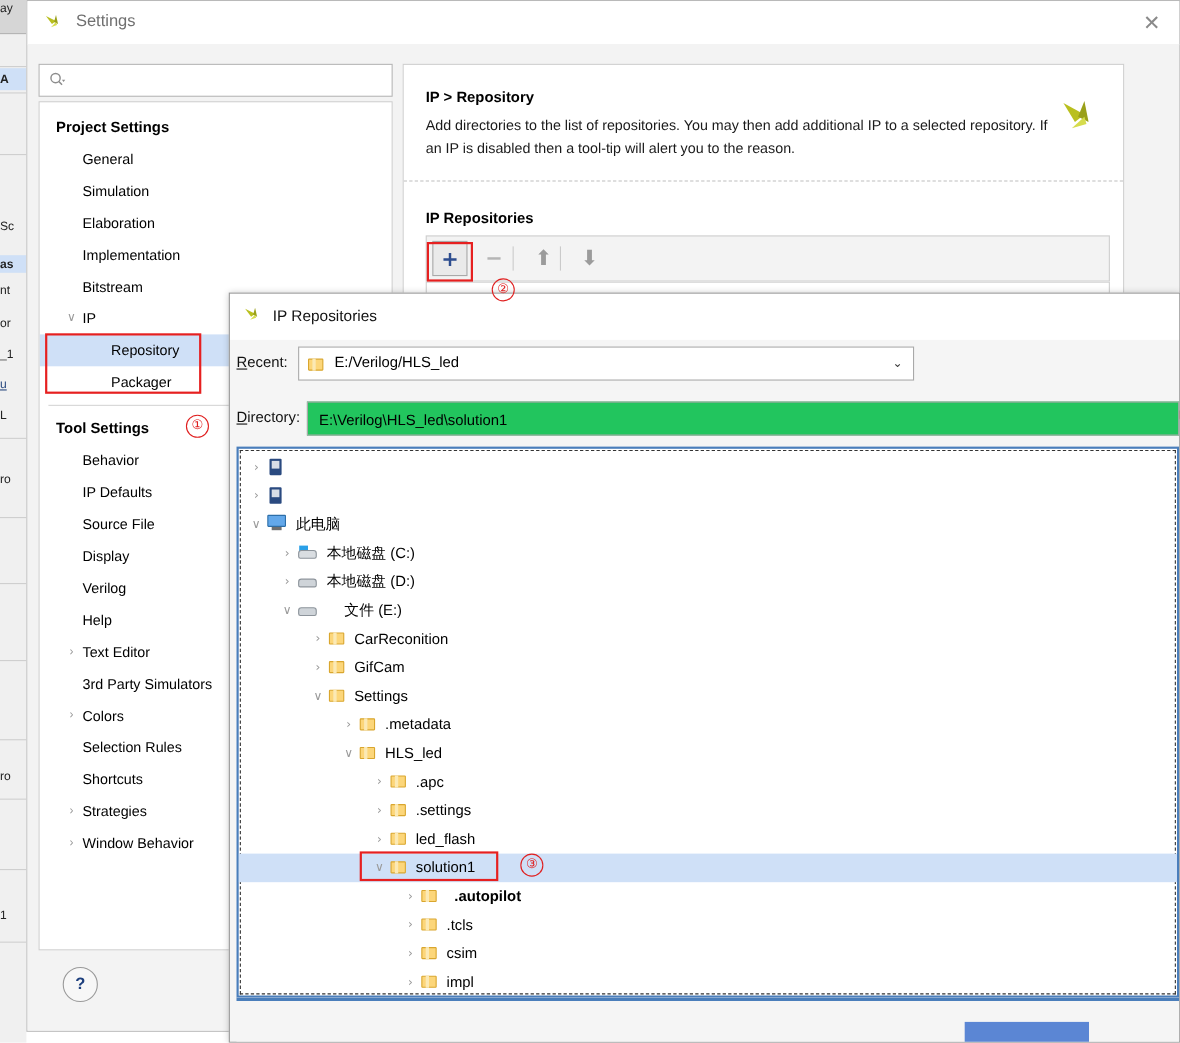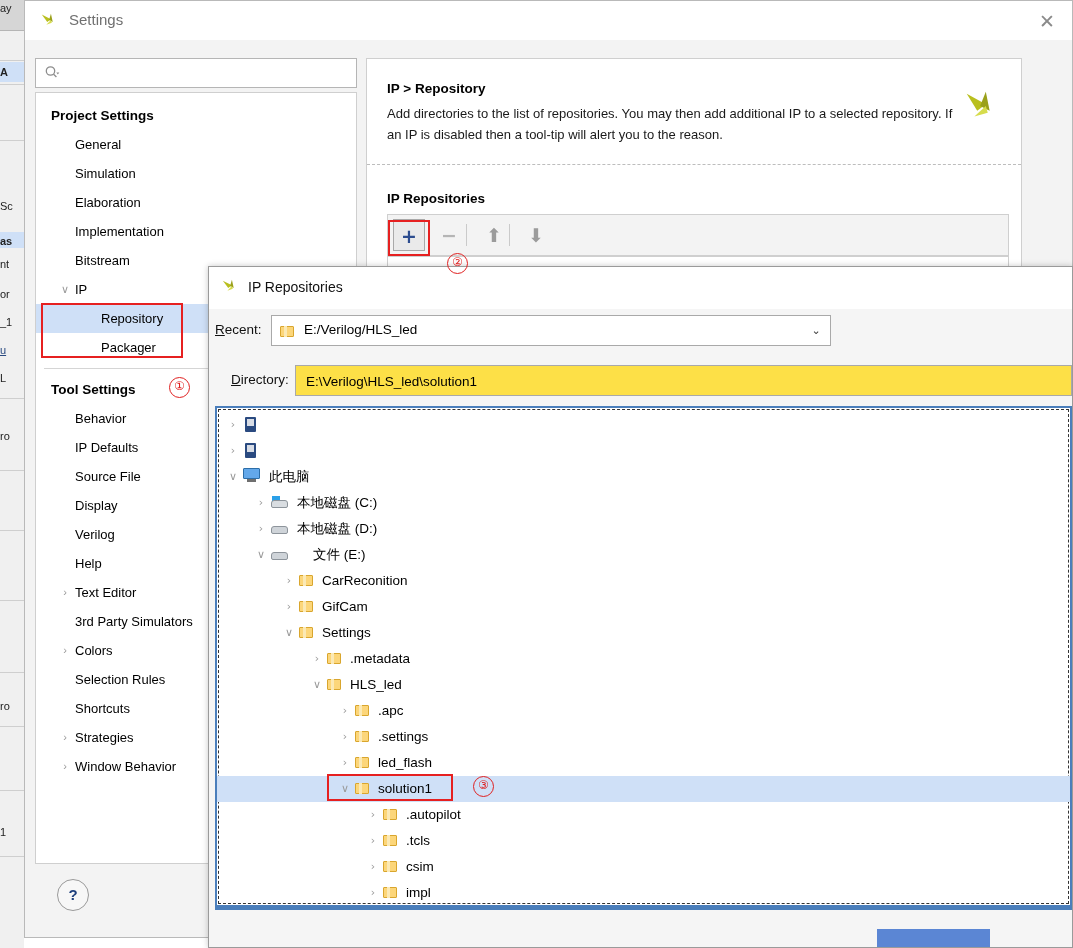--- a/index.html
+++ b/index.html
@@ -173,24 +173,24 @@
     text-align: center; line-height: 29px; color: #3a3a3a; font-size: 11px;
     font-family: "DejaVu Sans", sans-serif;
   }
 
   .dlg-toolbar { position: absolute; left: 635px; top: 52px; height: 26px; }
   .dtb {
     position: absolute; top: 0; width: 26px; height: 26px;
     text-align: center; line-height: 26px; cursor: pointer;
   }
 
-  .dlg-row-dir { position: absolute; left: 0; top: 98px; right: 0; height: 32px; margin-left: 16px; }
+  .dlg-row-dir { position: absolute; left: 0; top: 98px; right: 0; height: 32px; }
   .dir-field {
     position: absolute; left: 70px; top: 0; right: 0; height: 31px;
-    background: #fde047; border: 1px solid #a9a9a9; box-sizing: border-box;
+    background: #22c55e; border: 1px solid #a9a9a9; box-sizing: border-box;
   }
   .dir-text {
     position: absolute; left: 8px; top: 0; right: 4px; height: 29px; line-height: 29px;
     font-size: 13.5px; border: none; outline: none; background: transparent;
     font-family: "Liberation Sans", sans-serif;
   }
 
   .tree-panel {
     position: absolute; left: 6px; top: 139px; right: 0; bottom: 40px;
     background: #fff; border: 2px solid #4a7ebb; box-sizing: border-box;
@@ -548,21 +548,21 @@
         <span class="tr-label" style="left:161px;">led_flash</span>
       </div>
       <div class="tr-row sel">
         <span class="tr-arrow" style="left:120px;">∨</span>
         <span class="tr-icon" style="left:138px;"><span class="folder"><i></i></span></span>
         <span class="tr-label" style="left:161px;">solution1</span>
       </div>
       <div class="tr-row">
         <span class="tr-arrow" style="left:148px;">›</span>
         <span class="tr-icon" style="left:166px;"><span class="folder"><i></i></span></span>
-        <span class="tr-label" style="left:189px;">.autopilot</span>
+        <span class="tr-label" style="left:196px;font-weight:bold;">.autopilot</span>
       </div>
       <div class="tr-row">
         <span class="tr-arrow" style="left:148px;">›</span>
         <span class="tr-icon" style="left:166px;"><span class="folder"><i></i></span></span>
         <span class="tr-label" style="left:189px;">.tcls</span>
       </div>
       <div class="tr-row">
         <span class="tr-arrow" style="left:148px;">›</span>
         <span class="tr-icon" style="left:166px;"><span class="folder"><i></i></span></span>
         <span class="tr-label" style="left:189px;">csim</span>

